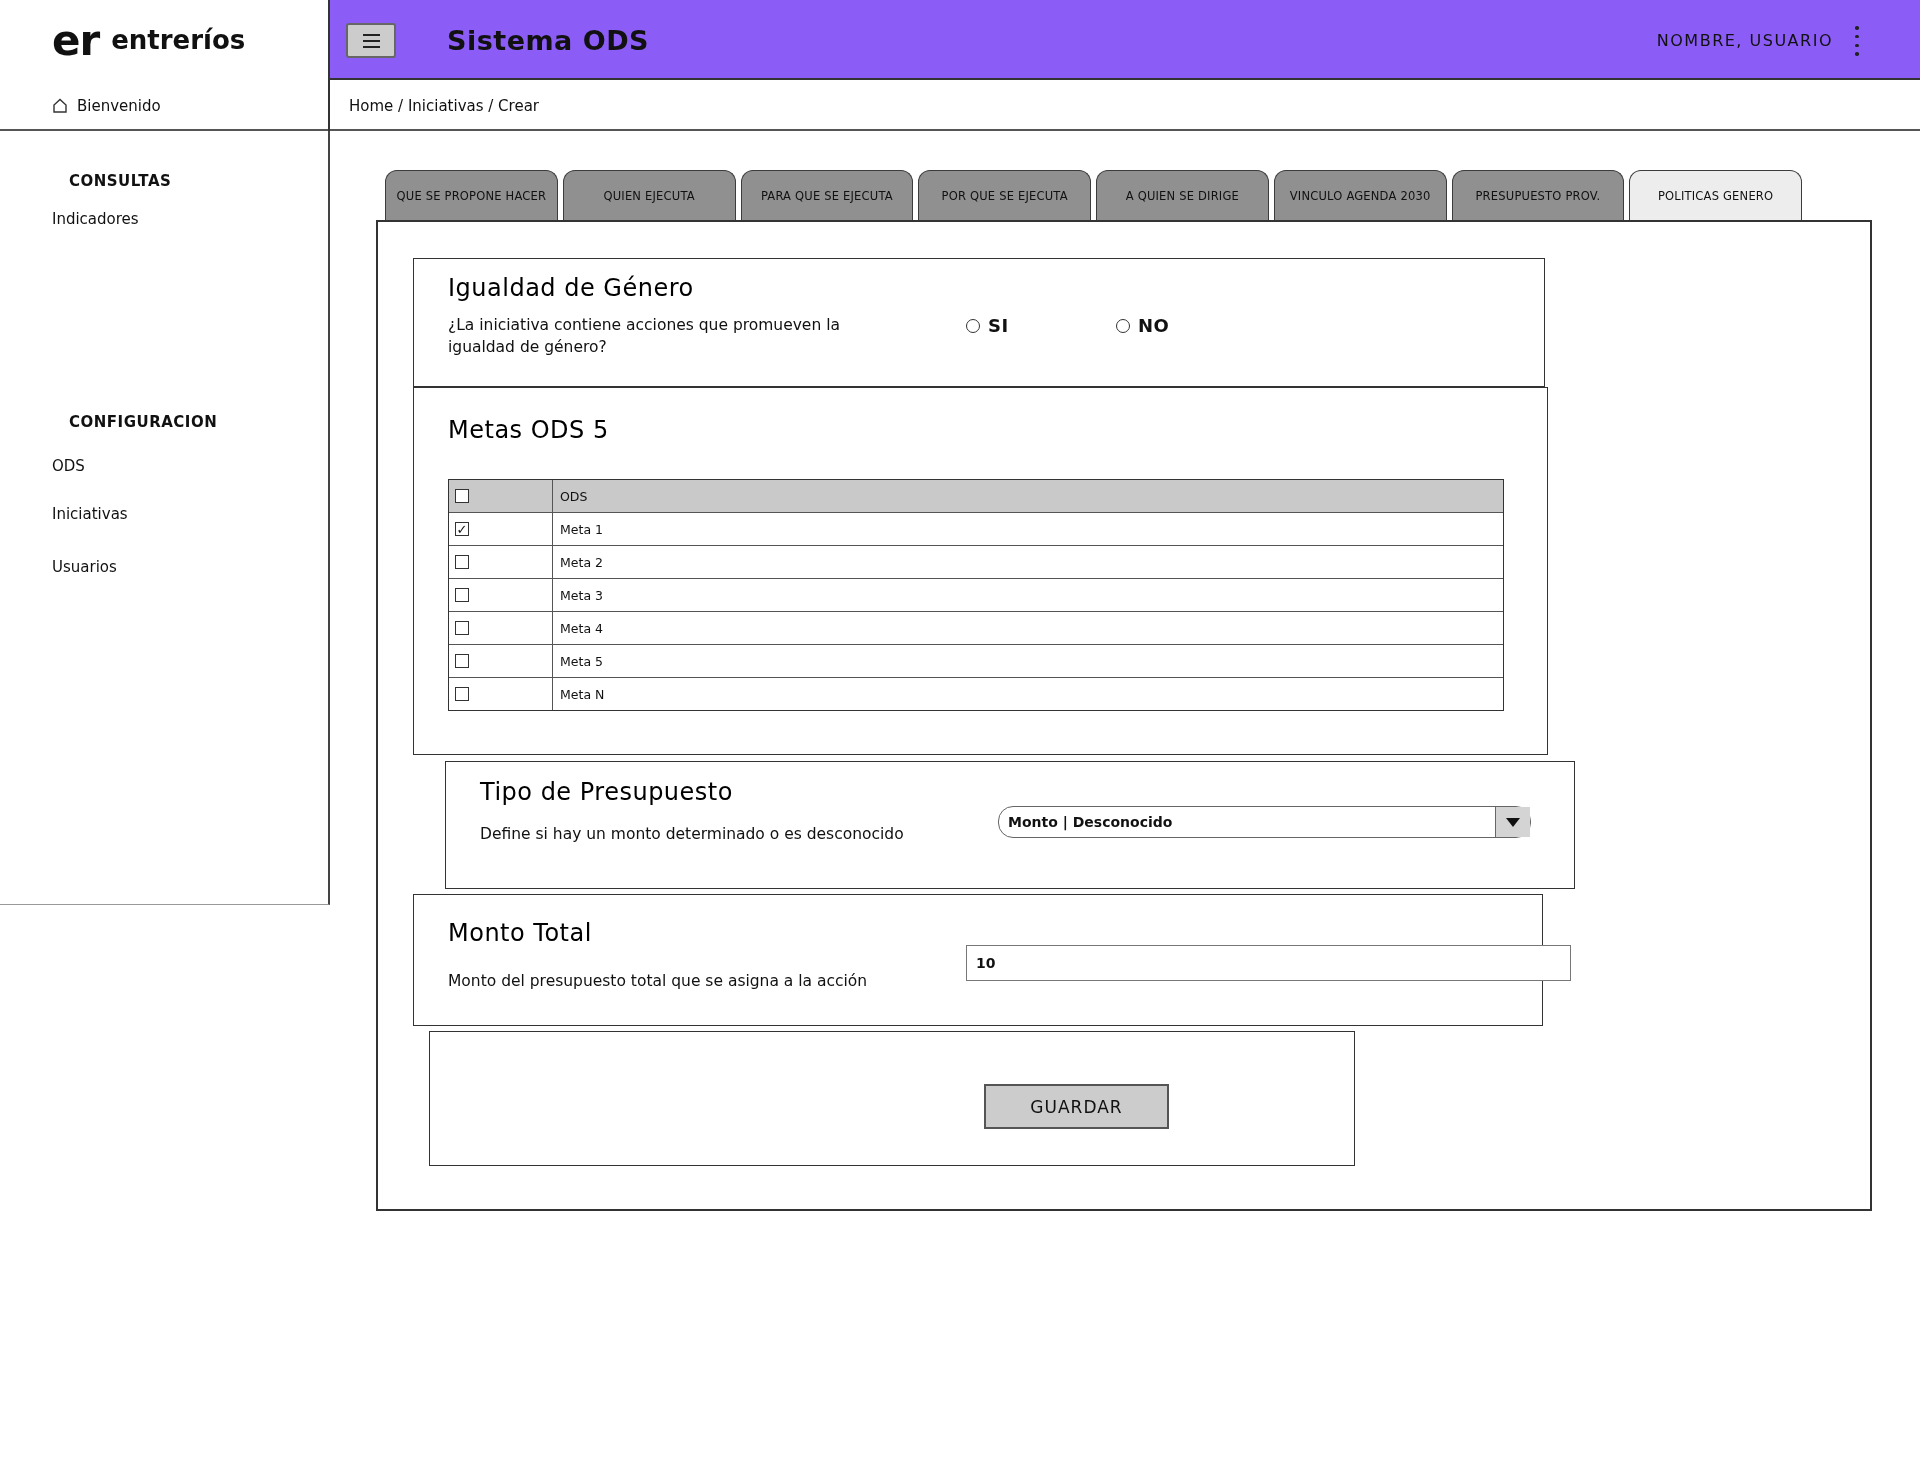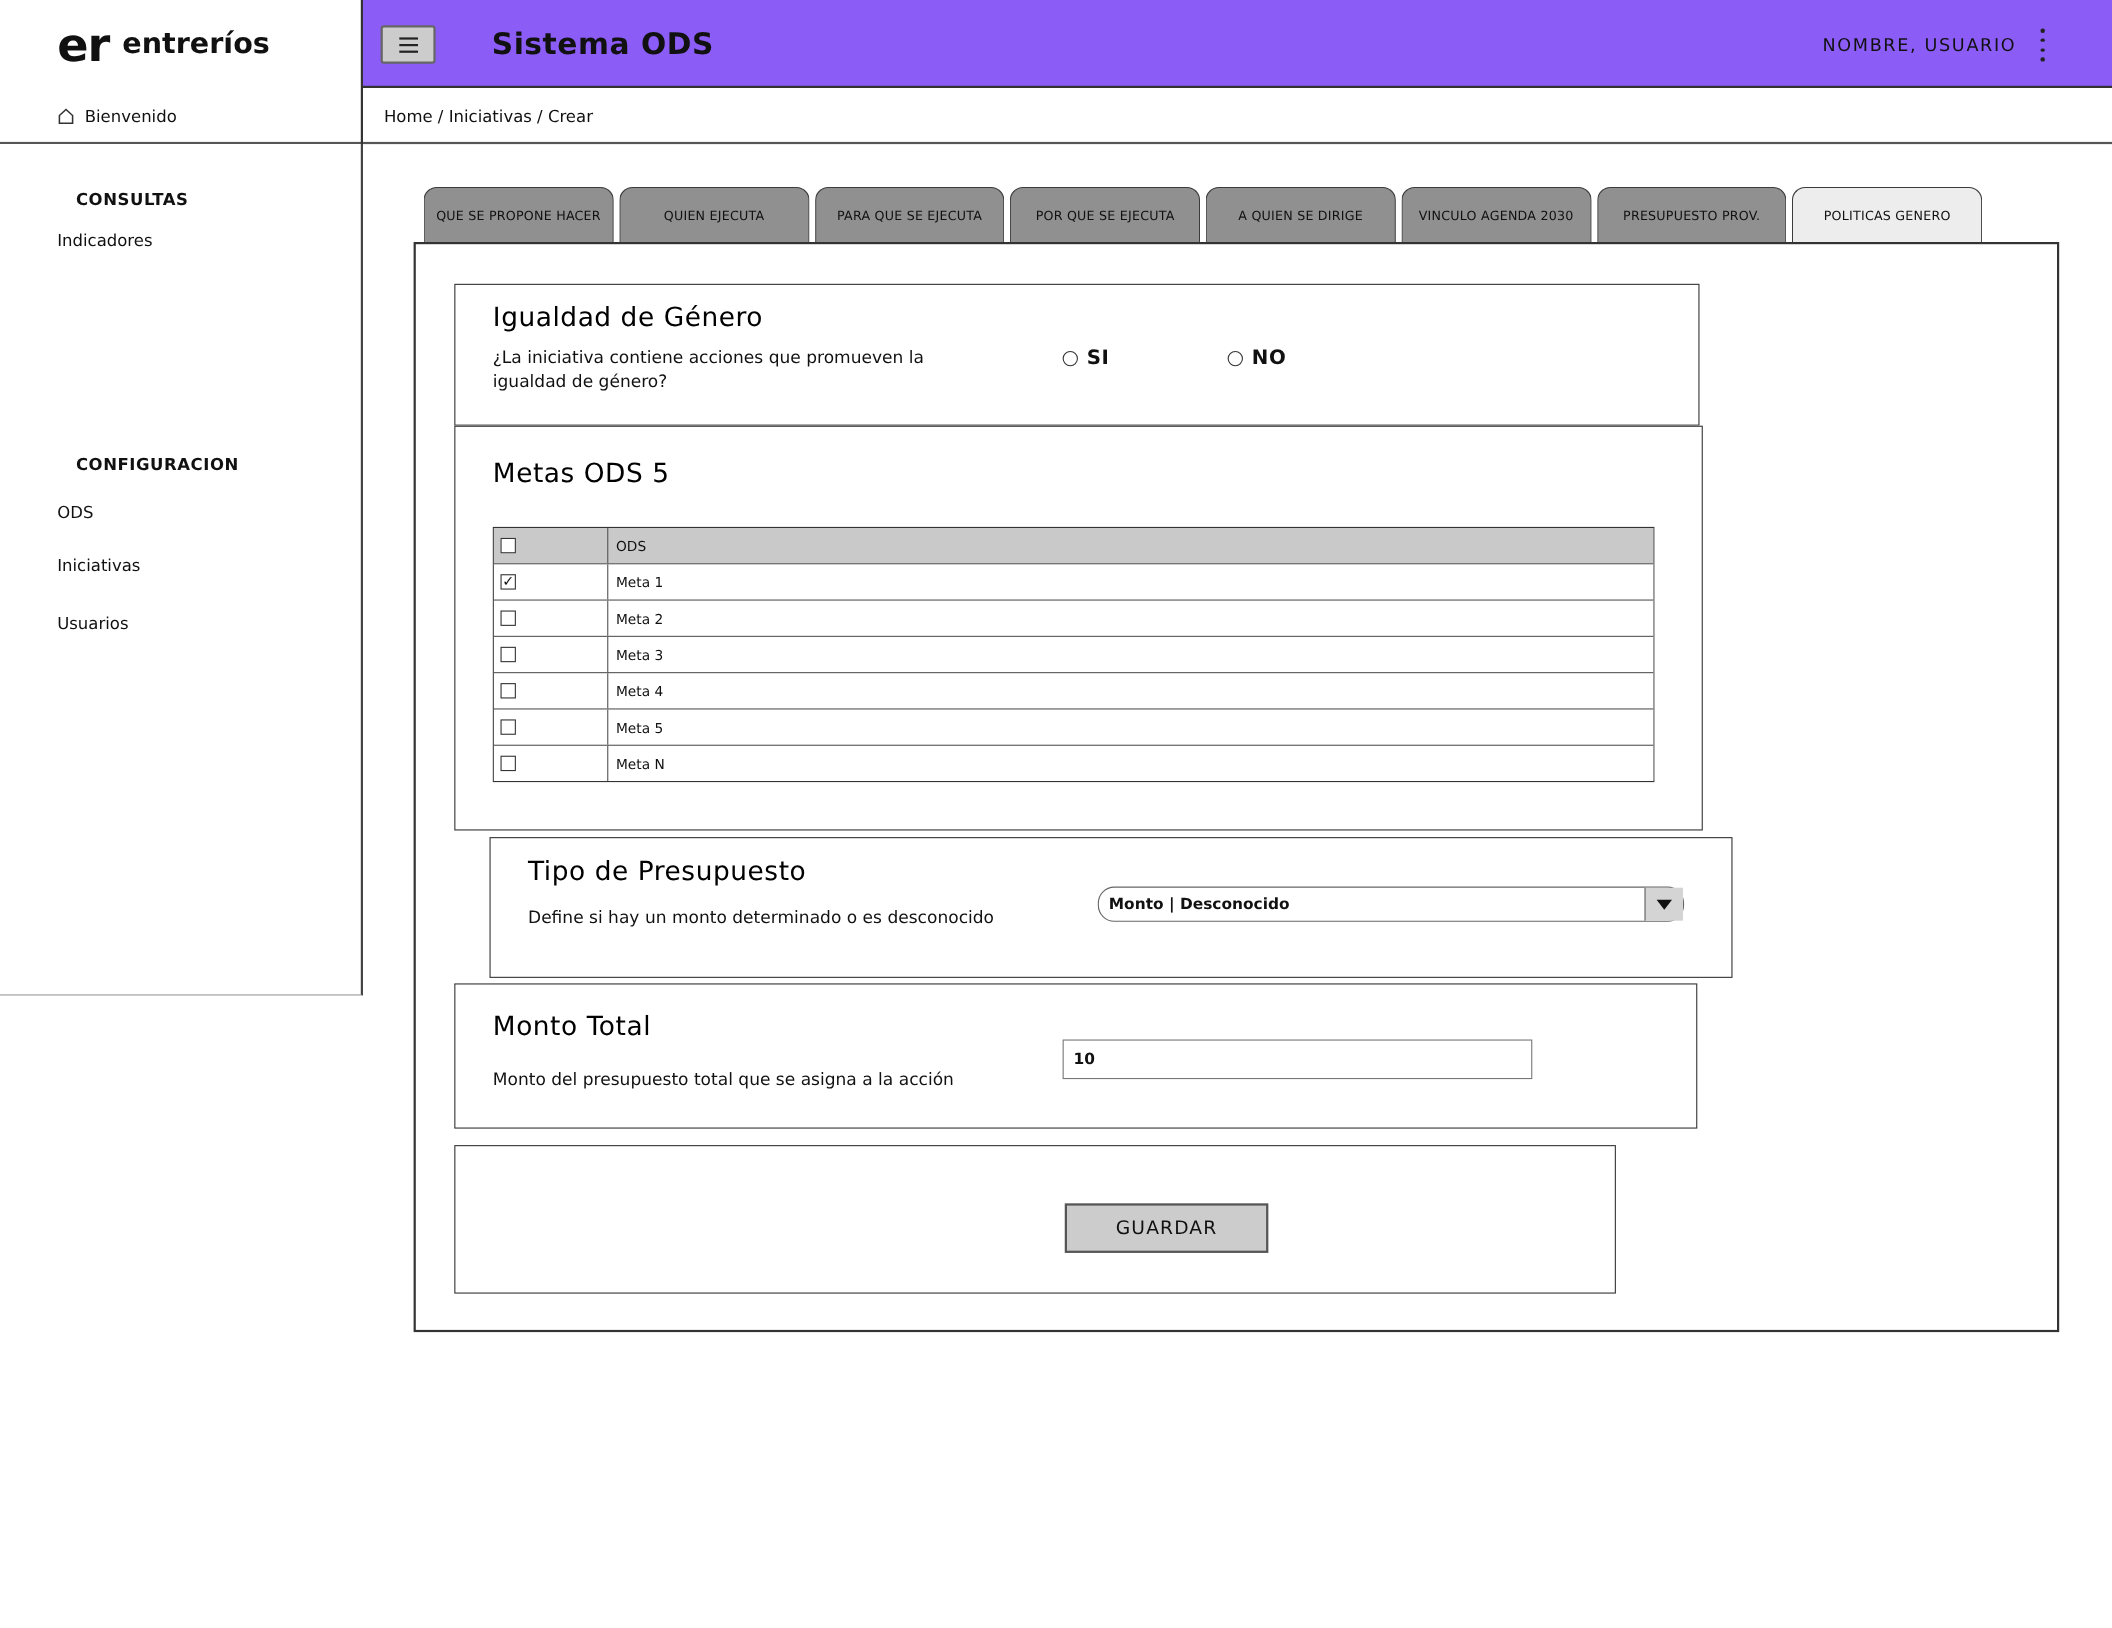--- a/index.html
+++ b/index.html
@@ -73,21 +73,21 @@
   
   .dropdown { position:absolute; width:533px; height:32px; border:1.5px solid #666; background:#fff;
               display:flex; align-items:stretch; cursor:pointer; }
   .dd-value { flex:1; display:flex; align-items:center; padding-left:9px; font-size:14px; font-weight:bold; }
   .dd-btn { width:35px; background:#d4d4d4; border-left:1.5px solid #666; display:flex;
             align-items:center; justify-content:center; }
   .dd-arrow { width:0; height:0; border-left:7px solid transparent; border-right:7px solid transparent;
               border-top:9px solid #111; }
 
   
-  .txt-input { position:absolute; width:427px; height:36px; border:1.5px solid #777; background:#fff;
+  .txt-input { position:absolute; width:605px; height:36px; border:1.5px solid #777; background:#fff;
                font-family:"DejaVu Sans", sans-serif; font-size:14px; font-weight:bold;
                padding-left:9px; color:#111; }
 
   
   .save-btn { position:absolute; left:554px; top:52px; width:185px; height:45px; background:#ccc;
               border:2px solid #555; font-family:"DejaVu Sans", sans-serif; font-size:17px;
               letter-spacing:1px; color:#111; cursor:pointer; }
 
   .home-ico { width:16px; height:16px; }
 </style>
@@ -217,15 +217,15 @@
     </div>
   </div>
 </div>
 
 <div class="box" style="left:413px; top:894px; width:1130px; height:132px;">
   <div class="box-title" style="left:34px; top:24px;">Monto Total</div>
   <div class="box-desc" style="left:34px; top:76px; white-space:nowrap;">Monto del presupuesto total que se asigna a la acción</div>
   <input class="txt-input" style="left: 552px; top: 50px;" type="text" value="10">
 </div>
 
-<div class="box" style="left:413px; top:1031px; width:1056px; height:135px;margin-top:10px;">
+<div class="box" style="left:429px; top:1031px; width:926px; height:135px;">
   <button class="save-btn">GUARDAR</button>
 </div>
 
 </body></html>

